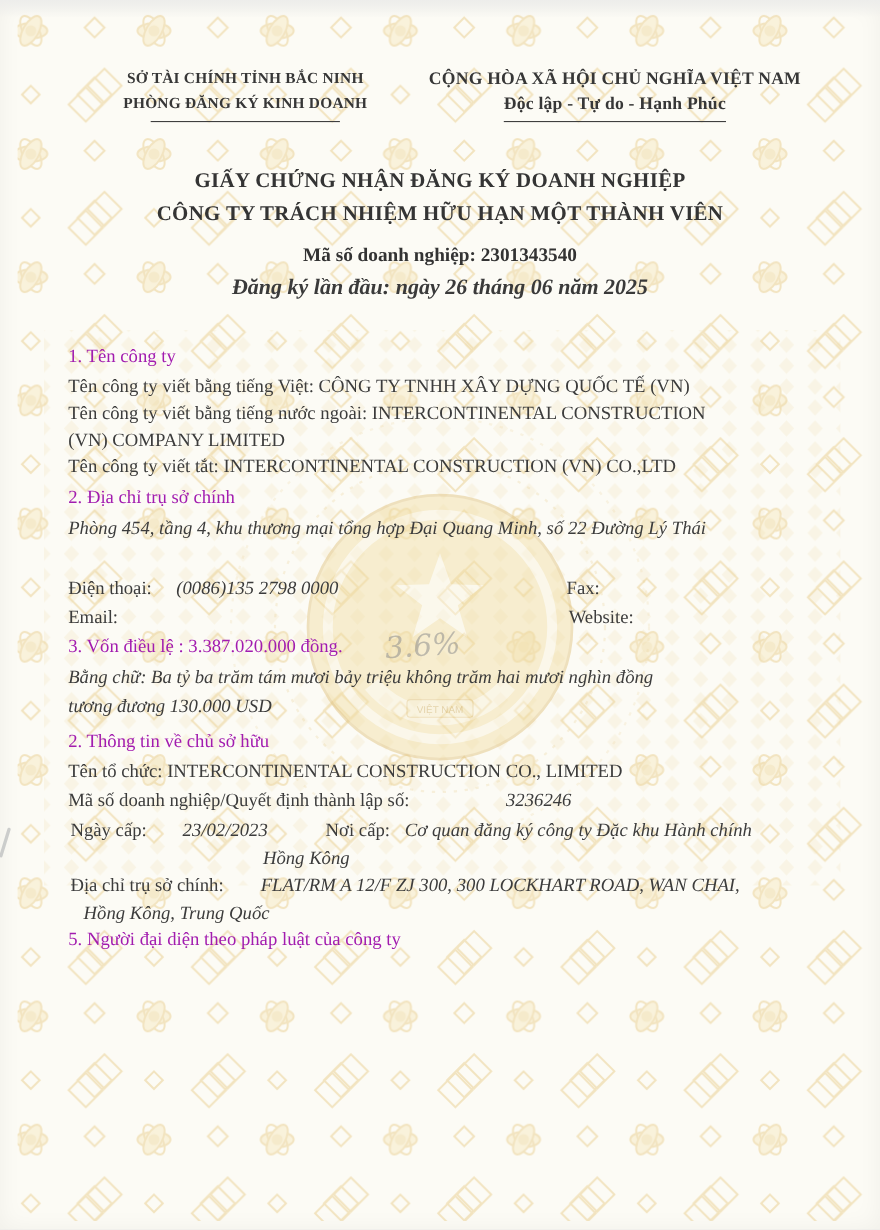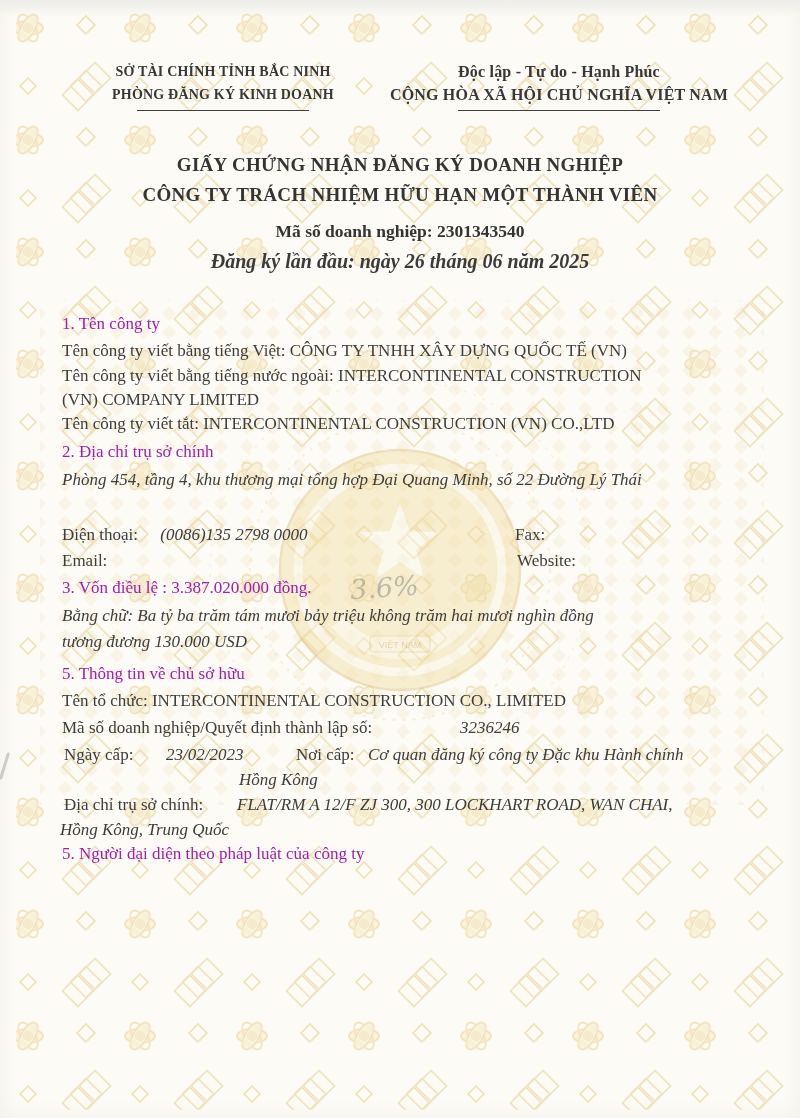--- a/index.html
+++ b/index.html
@@ -45,21 +45,21 @@
   .em{top:549px;}  .web{top:549px;left:517px;}
   .s3h{top:576px;}
   .w1{top:604px;}  .w2{top:630px;}
   .s4h{top:662px;}
   .org{top:689px;}
   .cr{top:716px;}  .crv{top:716px;left:460px;}
   .dl{top:743px;left:64px;}  .dv{top:743px;left:166px;}
   .pl{top:743px;left:296px;} .pv1{top:743px;left:368px;}
   .pv2{top:768px;left:239px;}
   .hql{top:793px;left:64px;font-family:Liberation Serif, serif;} .hqv1{top:793px;left:237px;}
-  .hqv2{top:818px;left:60px;text-align:right;}
+  .hqv2{top:818px;left:76px;text-align:right;}
   .s5h{top:842px;}
 
   
   .pencil-note{
     position:absolute;left:350px;top:572px;font-family:"DejaVu Serif",serif;
     font-style:italic;font-size:27px;color:#8f8f8f;opacity:.55;transform:rotate(-4deg);
   }
   .edge-mark{
     position:absolute;left:3px;top:752px;width:3px;height:28px;
     background:#949a9e;opacity:.45;transform:rotate(17deg);border-radius:2px;
@@ -113,22 +113,22 @@
   <div class="pencil-note">3.6%</div>
   <div class="edge-mark"></div>
 
   <div class="hdr hdr-left">
     <div>SỞ TÀI CHÍNH TỈNH BẮC NINH</div>
     <div>PHÒNG ĐĂNG KÝ KINH DOANH</div>
     <div class="rule rule-left"></div>
   </div>
 
   <div class="hdr hdr-right">
+    <div>CỘNG HÒA XÃ HỘI CHỦ NGHĨA VIỆT NAM</div>
     <div>Độc lập - Tự do - Hạnh Phúc</div>
-    <div>CỘNG HÒA XÃ HỘI CHỦ NGHĨA VIỆT NAM</div>
     <div class="rule rule-right"></div>
   </div>
 
   <div class="title">
     <div>GIẤY CHỨNG NHẬN ĐĂNG KÝ DOANH NGHIỆP</div>
     <div>CÔNG TY TRÁCH NHIỆM HỮU HẠN MỘT THÀNH VIÊN</div>
   </div>
 
   <div class="code-line">
     <span>Mã số doanh nghiệp:</span>
@@ -162,21 +162,21 @@
   <div class="line em">Email:</div>
   <div class="line web">Website:</div>
 
   <div class="line s3h b">
     <span>3. Vốn điều lệ :</span>
     <span>3.387.020.000 đồng.</span>
   </div>
   <div class="line w1 i">Bằng chữ: Ba tỷ ba trăm tám mươi bảy triệu không trăm hai mươi nghìn đồng</div>
   <div class="line w2 i">tương đương 130.000 USD</div>
 
-  <div class="line s4h b">5. Thông tin về chủ sở hữu</div>
+  <div class="line s4h b">2. Thông tin về chủ sở hữu</div>
   <div class="line org">
     <span>Tên tổ chức:</span>
     <span>INTERCONTINENTAL CONSTRUCTION CO., LIMITED</span>
   </div>
   <div class="line cr">Mã số doanh nghiệp/Quyết định thành lập số:</div>
   <div class="line crv i">3236246</div>
   <div class="line dl">Ngày cấp:</div>
   <div class="line dv i">23/02/2023</div>
   <div class="line pl">Nơi cấp:</div>
   <div class="line pv1 i">Cơ quan đăng ký công ty Đặc khu Hành chính</div>

